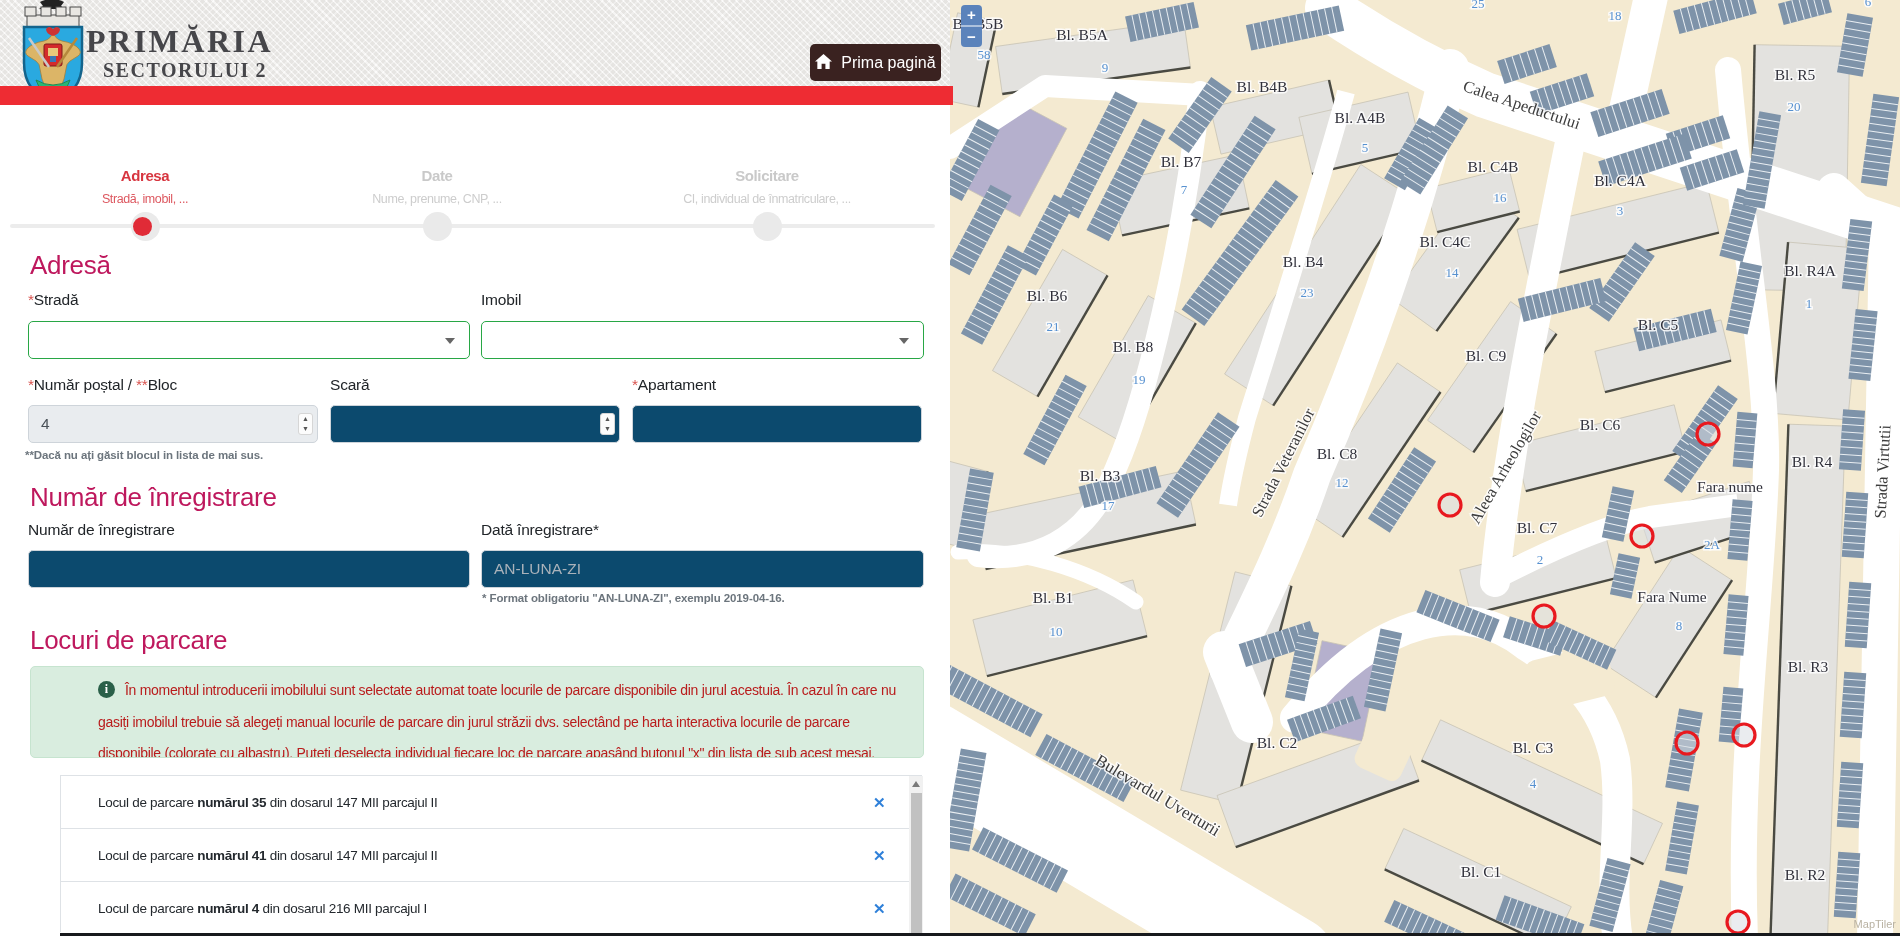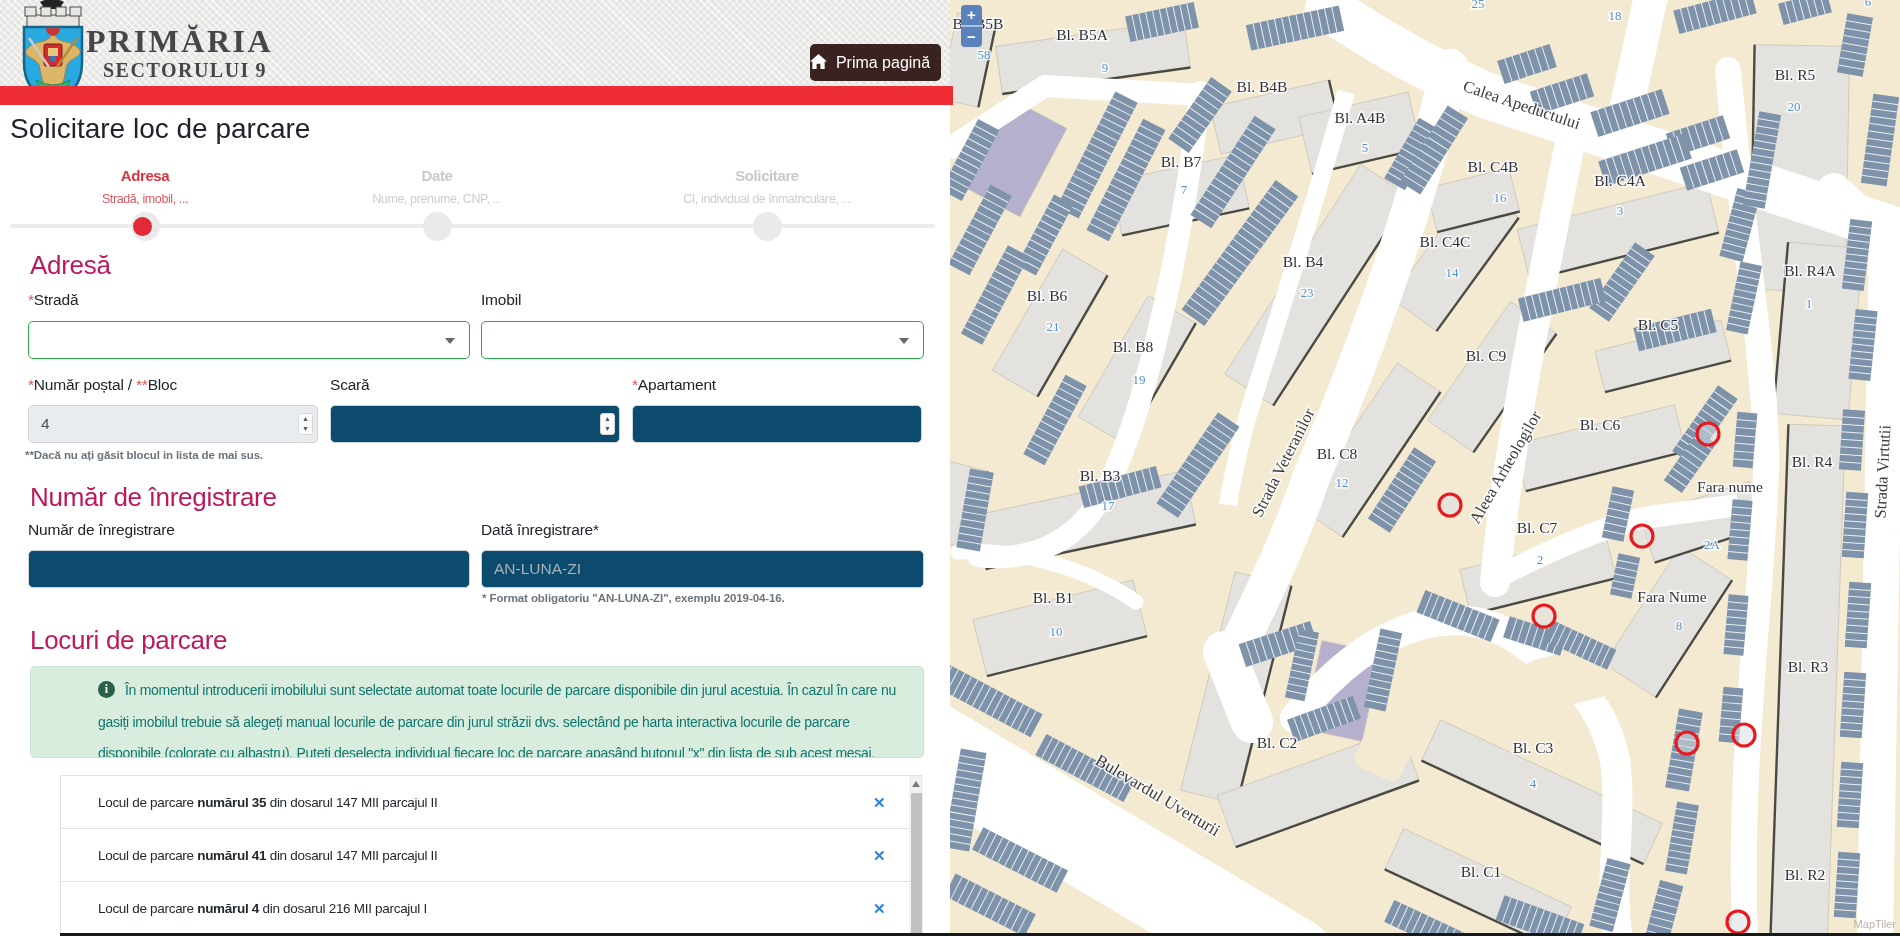--- a/index.html
+++ b/index.html
@@ -9,62 +9,62 @@
  background-image:repeating-linear-gradient(45deg,rgba(255,255,255,.5) 0 1.5px,rgba(223,221,218,.35) 1.5px 5px),
  repeating-linear-gradient(-45deg,rgba(255,255,255,.5) 0 1.5px,rgba(223,221,218,.35) 1.5px 5px)}
 .red{position:absolute;left:0;top:86px;width:953px;height:19px;background:#ee2c33;z-index:5}
 .slogan{position:absolute;left:110px;top:85px;width:160px;text-align:center;color:#fff;
  font-family:"Liberation Serif",serif;font-style:italic;font-weight:bold;font-size:19px;letter-spacing:0.5px}
 .brand1{position:absolute;left:86px;top:23px;font-family:Liberation Serif, serif;font-weight:bold;
  font-size:32px;color:#46464a;letter-spacing:2.5px}
 .brand2{position:absolute;left:103px;top:59px;font-family:"Liberation Serif",serif;font-weight:bold;
  font-size:20px;color:#46464a;letter-spacing:1.5px}
 .homebtn{position:absolute;left:810px;top:44px;width:131px;height:37px;background:#3a2220;border-radius:5px;
- color:#fff;font-size:16px;text-align:left;line-height:37px}
+ color:#fff;font-size:16px;text-align:center;line-height:37px}
 .h1{position:absolute;left:10px;top:113px;font-size:28px;color:#20232b;font-weight:400}
 .wzt{position:absolute;width:300px;text-align:center;top:167px;font-size:15px;font-weight:bold;letter-spacing:-0.4px}
 .wzs{position:absolute;width:300px;text-align:center;top:192px;font-size:12.5px;letter-spacing:-0.4px}
 .wline{position:absolute;left:10px;top:224px;width:925px;height:4px;background:#ececec;border-radius:2px}
 .dot{position:absolute;top:212px;width:29px;height:29px;border-radius:50%;background:#eaeaea}
 .dotred{position:absolute;top:217px;width:19px;height:19px;border-radius:50%;background:#e02b37}
 .h2{position:absolute;font-size:26px;color:#be185d;font-weight:400;letter-spacing:-0.3px}
 .lbl{position:absolute;font-size:15.5px;color:#212529;letter-spacing:-0.2px}
 .red-ast{color:#d9534f}
 .sel{position:absolute;height:38px;border:1px solid #28a745;border-radius:5px;background:#fff}
 .sel:after{content:"";position:absolute;right:14px;top:16px;border-left:5px solid transparent;
  border-right:5px solid transparent;border-top:6px solid #666}
 .inp{position:absolute;height:38px;border:1px solid #ced4da;border-radius:5px;background:#0c4a6e;
  font-size:15.5px;color:#495057;line-height:36px;padding-left:12px}
 .inp.gray{background:#e9ecef}
 .spin{position:absolute;right:4px;top:7px;width:15px;height:22px;border:1px solid #d6d6d6;border-radius:3px;
  background:#fcfcfc;font-size:7px;line-height:10px;text-align:center;color:#555}
 .note{position:absolute;font-size:11.5px;font-weight:bold;color:#6c757d;letter-spacing:-0.1px}
 .ph{color:#aab2ba}
 .alert{position:absolute;left:30px;top:666px;width:894px;height:92px;background:#d9eddf;
- border:1px solid #c6e4cf;border-radius:5px;color:#0f766e;font-size:14px;line-height:31.5px;
+ border:1px solid #c6e4cf;border-radius:5px;color:#b91c1c;font-size:14px;line-height:31.5px;
  letter-spacing:-0.3px;padding:8px 5px 0 67px;overflow:hidden}
 .ic{position:absolute;left:98px;top:681px;width:17px;height:17px;border-radius:50%;background:#2a6049;color:#fff;
  font-size:12px;font-weight:bold;text-align:center;line-height:17px;font-family:"Liberation Serif",serif}
 .list{position:absolute;left:60px;top:775px;width:862px;height:157px;border:1px solid #dee2e6;border-bottom:none}
 .row{position:absolute;left:0px;width:848px;height:53px;border-bottom:1px solid #dee2e6;background:#fff;
  font-size:13.5px;color:#24292e;line-height:53px;padding-left:37px;letter-spacing:-0.3px}
 .xx{position:absolute;left:812px;top:0;color:#2f80d9;font-weight:bold;font-size:15px}
 .sbar{position:absolute;left:848px;top:0px;width:14px;height:161px;background:#f1f1f1}
 .sthumb{position:absolute;left:849.5px;top:17px;width:11px;height:144px;background:#c1c1c1}
 .sarrow{position:absolute;left:851px;top:5px;width:0;height:0;border-left:4px solid transparent;
  border-right:4px solid transparent;border-bottom:6px solid #7a7a7a}
 .map{position:absolute;left:950px;top:0;width:950px;height:936px}
 .botbar{position:absolute;left:60px;top:933px;width:1840px;height:3px;background:#17191c}
 </style></head><body>
 <div class="left">
 <div class="hdr"></div>
     <div class="red"></div>
 <div class="slogan">Alături de tine</div>
 <div class="brand1">PRIMĂRIA</div>
-<div class="brand2">SECTORULUI 9</div>
+<div class="brand2">SECTORULUI 2</div>
 
 <svg class="abs" style="left:10px;top:0" width="80" height="106" viewBox="0 0 80 106">
 <path d="M30,2 q12,-6 24,0 l-3,4 l4,3 h-26 l4,-3 z" fill="#222"></path>
 <circle cx="42" cy="3" r="3" fill="#222"></circle>
 <g stroke="#4a4a4a" stroke-width="1" fill="#e8e6e2">
 <rect x="17" y="15" width="52" height="12"></rect>
 <rect x="15" y="7" width="11" height="9"></rect>
 <rect x="31" y="7" width="10" height="9"></rect>
 <rect x="46" y="7" width="10" height="9"></rect>
 <rect x="60" y="7" width="11" height="9"></rect>
@@ -80,21 +80,20 @@
 <path d="M19,38 l20,29" stroke="#c9c9c9" stroke-width="2.5"></path>
 <path d="M67,38 l-20,29" stroke="#b5893c" stroke-width="2.5"></path>
 <path d="M26,80 q17,10 34,0 l-3,7 q-14,8 -28,0 z" fill="#2bb673" stroke="#1c8a54"></path>
 <path d="M29,89 q14,8 28,0 l-3,6 q-11,6 -22,0 z" fill="#e8c84a" stroke="#b5952e"></path>
 <path d="M33,97 q10,6 20,0 l-10,7 z" fill="#d42b2b"></path>
 </svg>
 
 <div class="homebtn"><svg width="17" height="15" viewBox="0 0 16 14" style="vertical-align:-1px">
         <path d="M8 0 L16 7 L13.8 7 L13.8 14 L9.8 14 L9.8 9 L6.2 9 L6.2 14 L2.2 14 L2.2 7 L0 7 Z" fill="#fff"></path>
       </svg>&nbsp; Prima pagină</div>
-<div class="h1">Solicitare loc de parcare</div>
 <div class="wzt" style="left:-5px;color:#d7353f">Adresa</div>
 <div class="wzs" style="left:-5px;color:#dd5860">Stradă, imobil, ...</div>
 <div class="wzt" style="left:287px;color:#c9c9c9">Date</div>
 <div class="wzs" style="left:287px;color:#cdcdcd">Nume, prenume, CNP, ...</div>
 <div class="wzt" style="left:617px;color:#c9c9c9">Solicitare</div>
 <div class="wzs" style="left:617px;color:#cdcdcd">CI, individual de înmatriculare, ...</div>
 <div class="wline"></div>
 <div class="dot" style="left:131px"></div>
     <div class="dotred" style="left:133px"></div>
 <div class="dot" style="left:423px"></div>

